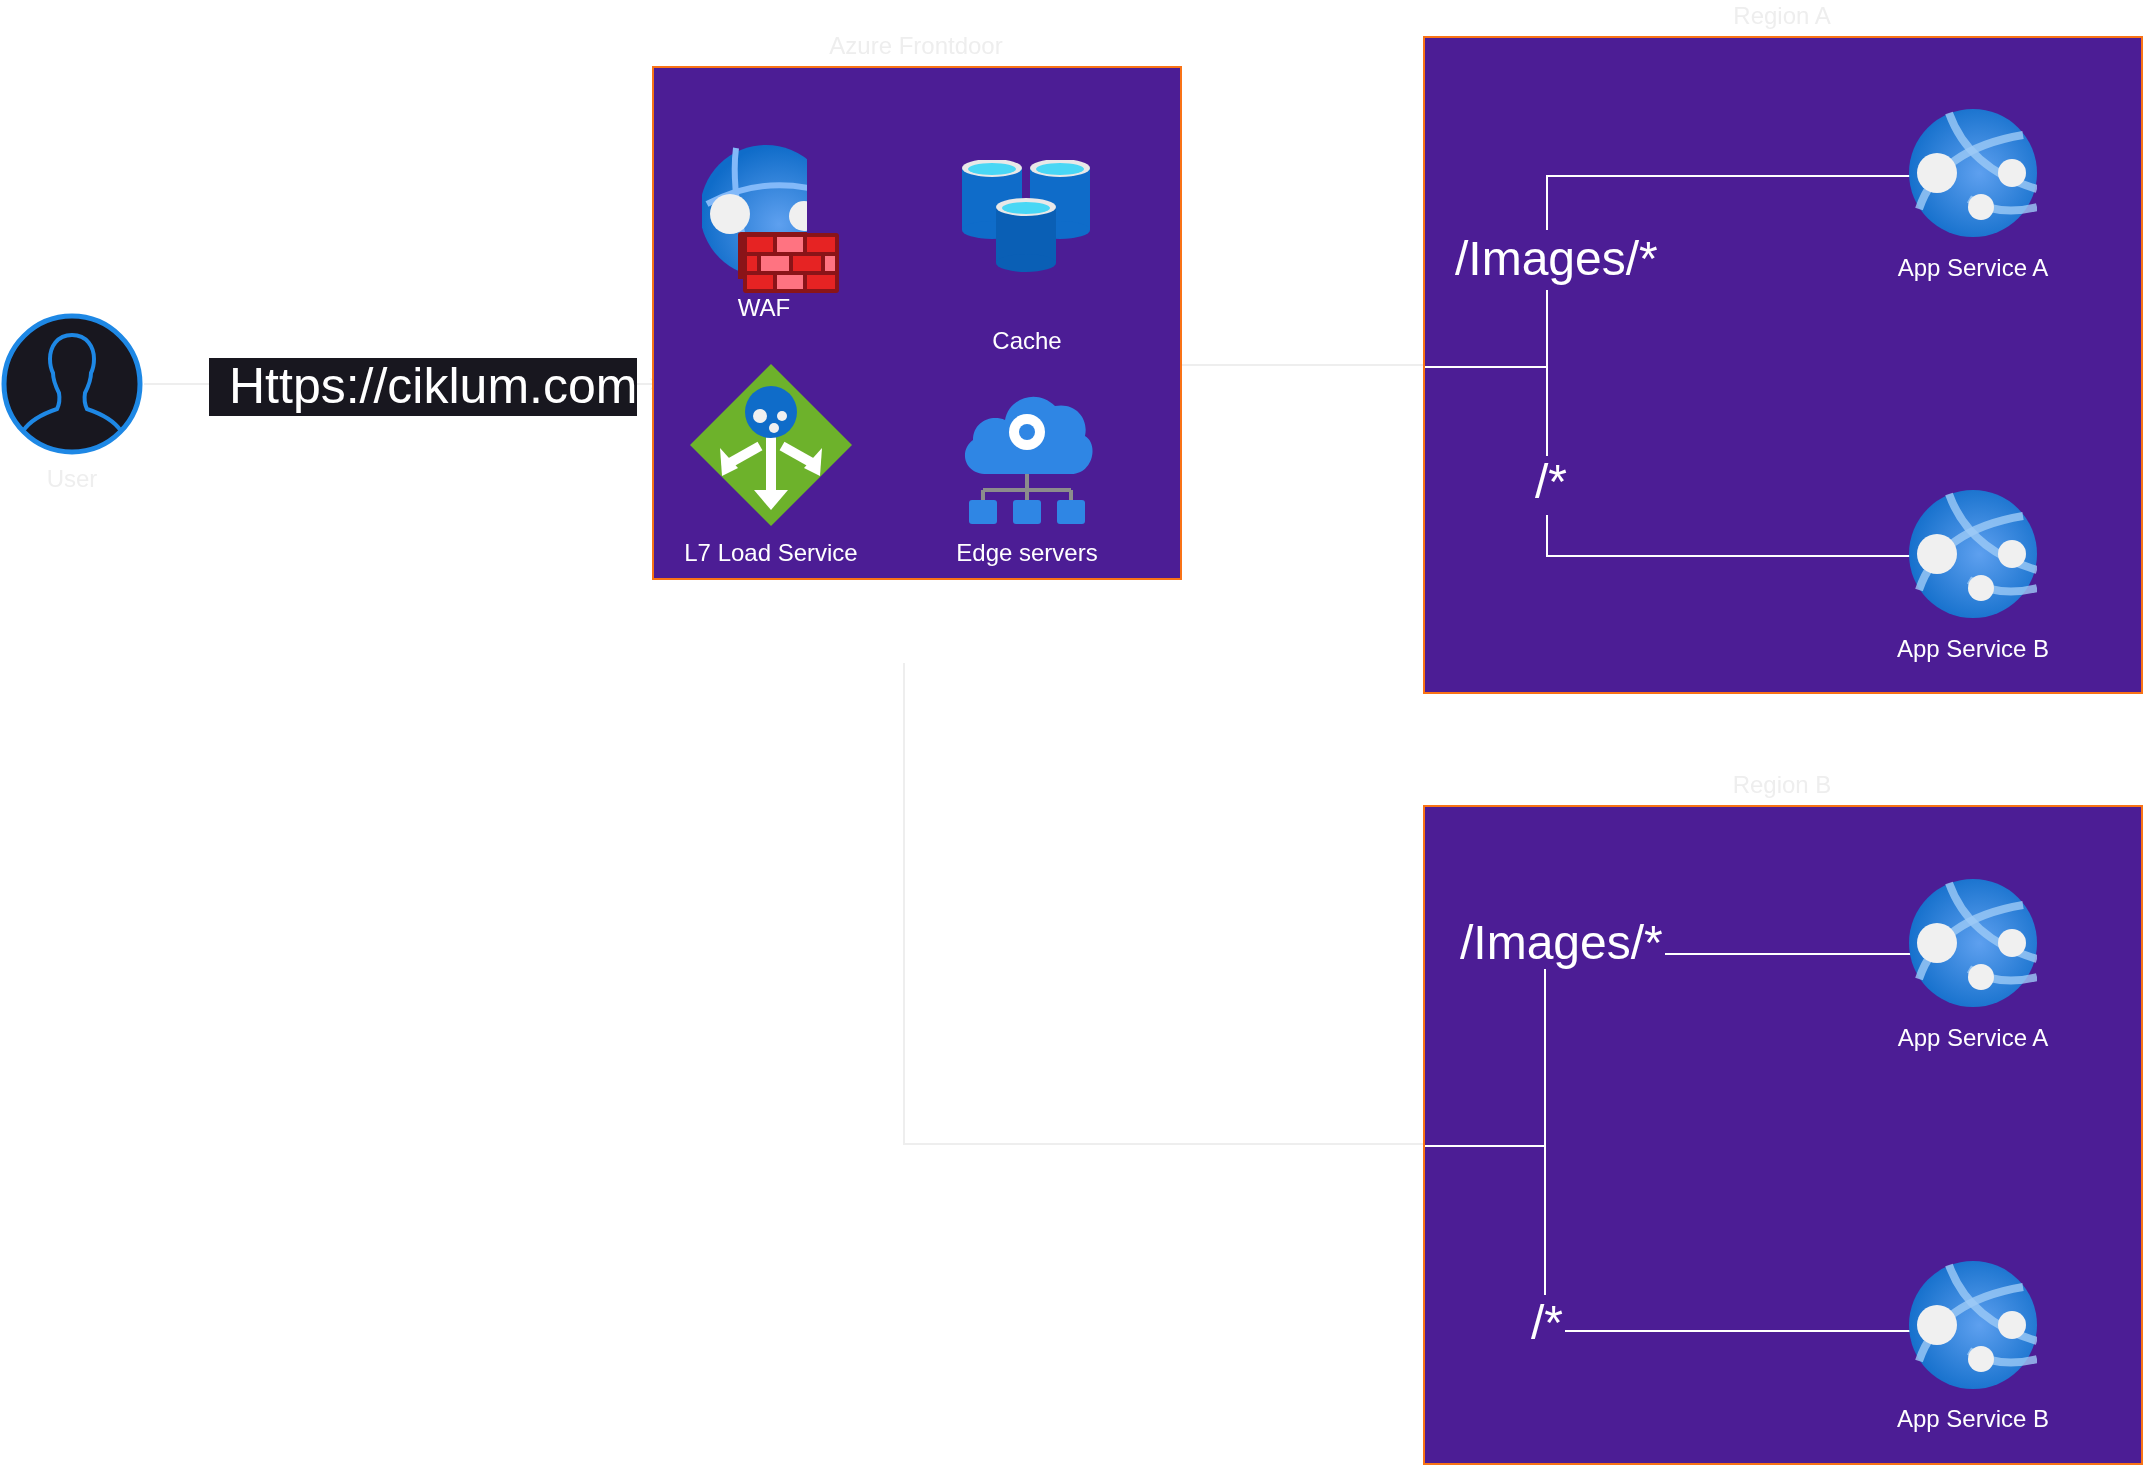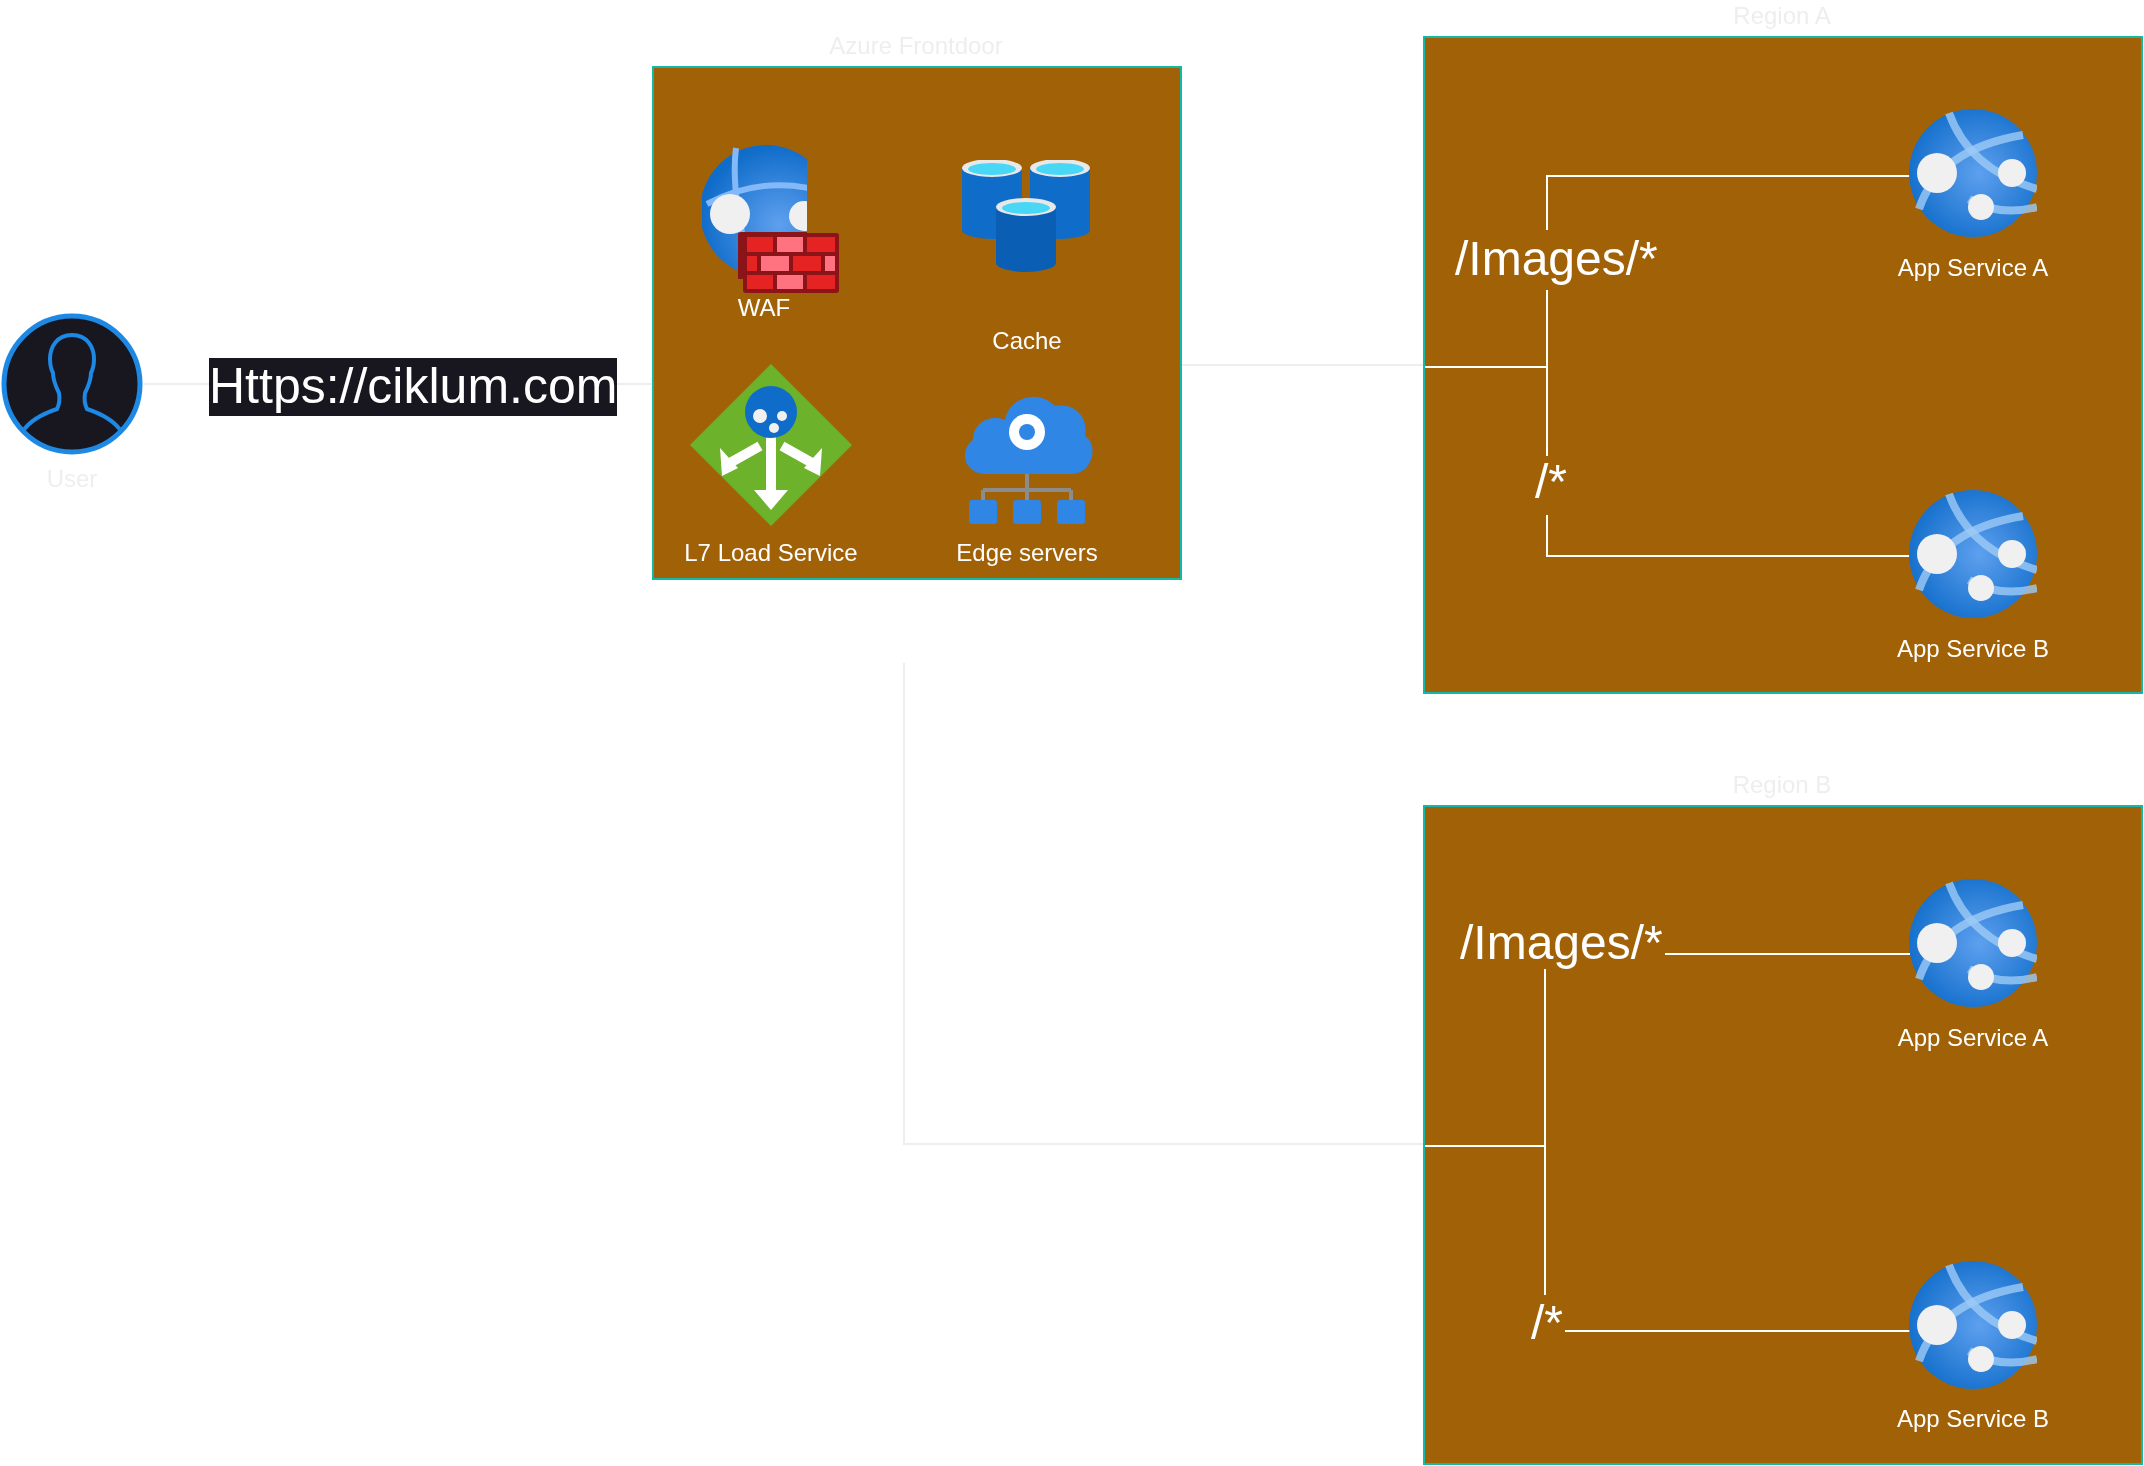--- a/index.html
+++ b/index.html
@@ -1,18 +1,18 @@
 <!DOCTYPE html>
 <html><head>
 <meta charset="utf-8">
 <style>
   html, body { margin: 0; padding: 0; background: #ffffff; }
   body { width: 2144px; height: 1466px; position: relative; overflow: hidden; font-family: "Liberation Sans", sans-serif; }
   .abs { position: absolute; }
-  .panel { position: absolute; background: #a16207; border: 2px solid #14b8a6; box-sizing: border-box; text-decoration: underline; }
+  .panel { position: absolute; background: #4c1d95; border: 2px solid #f97316; box-sizing: border-box; text-decoration: underline; }
   .title { position: absolute; color: #eeeeee; font-size: 24px; text-align: center; width: 400px; }
   .lbl { position: absolute; color: #ffffff; font-size: 24px; text-align: center; width: 260px; white-space: nowrap; }
   .route { position: absolute; color: #ffffff; font-size: 48px; white-space: nowrap; line-height: 1; }
   svg.lines { position: absolute; left: 0; top: 0; }
   .url { position: absolute; background: #18171f; color: #ffffff; font-size: 50px; line-height: 1; padding: 3px 0 5px 0; white-space: nowrap; }
   .user-title { position: absolute; color: #eeeeee; font-size: 24px; width: 144px; text-align: center; }
 </style>
 </head>
 <body>
 
@@ -34,21 +34,21 @@
 </svg>
 
 <div class="abs" style="left:1px;top:313px;width:142px;height:142px;">
   <svg width="142" height="142" viewBox="0 0 142 142">
     <circle cx="71" cy="71" r="68" fill="#18171f" stroke="#1e88e5" stroke-width="5"></circle>
     <path d="M71 22 C56 22 49 34 49 46 C49 52 50 56 52 60 C52 66 55 74 58 80 C59 86 58 92 56 96 C44 100 30 106 22 118 M71 22 C86 22 93 34 93 46 C93 52 92 56 90 60 C90 66 87 74 84 80 C83 86 84 92 86 96 C98 100 112 106 120 118" fill="none" stroke="#1e88e5" stroke-width="4"></path>
   </svg>
 </div>
 <div class="user-title" style="left:0px;top:465px;">User</div>
 
-<div class="url" style="left:209px;top:358px;">Https://ciklum.com</div>
+<div class="url" style="left:209px;top:358px;padding-left:20px;">Https://ciklum.com</div>
 
 <div class="title" style="left:716px;top:32px;">Azure Frontdoor</div>
 <div class="panel" style="left:652px;top:66px;width:530px;height:514px;">
 
   <div class="abs" style="left:48px;top:76px;width:105px;height:135px;">
     <svg width="105" height="135" viewBox="0 0 105 135">
       <defs>
           <radialGradient id="g1" cx="0.6" cy="0.6" r="0.6">
             <stop offset="0" stop-color="#5ea0ef"></stop>
             <stop offset="1" stop-color="#0f6cc9"></stop>

